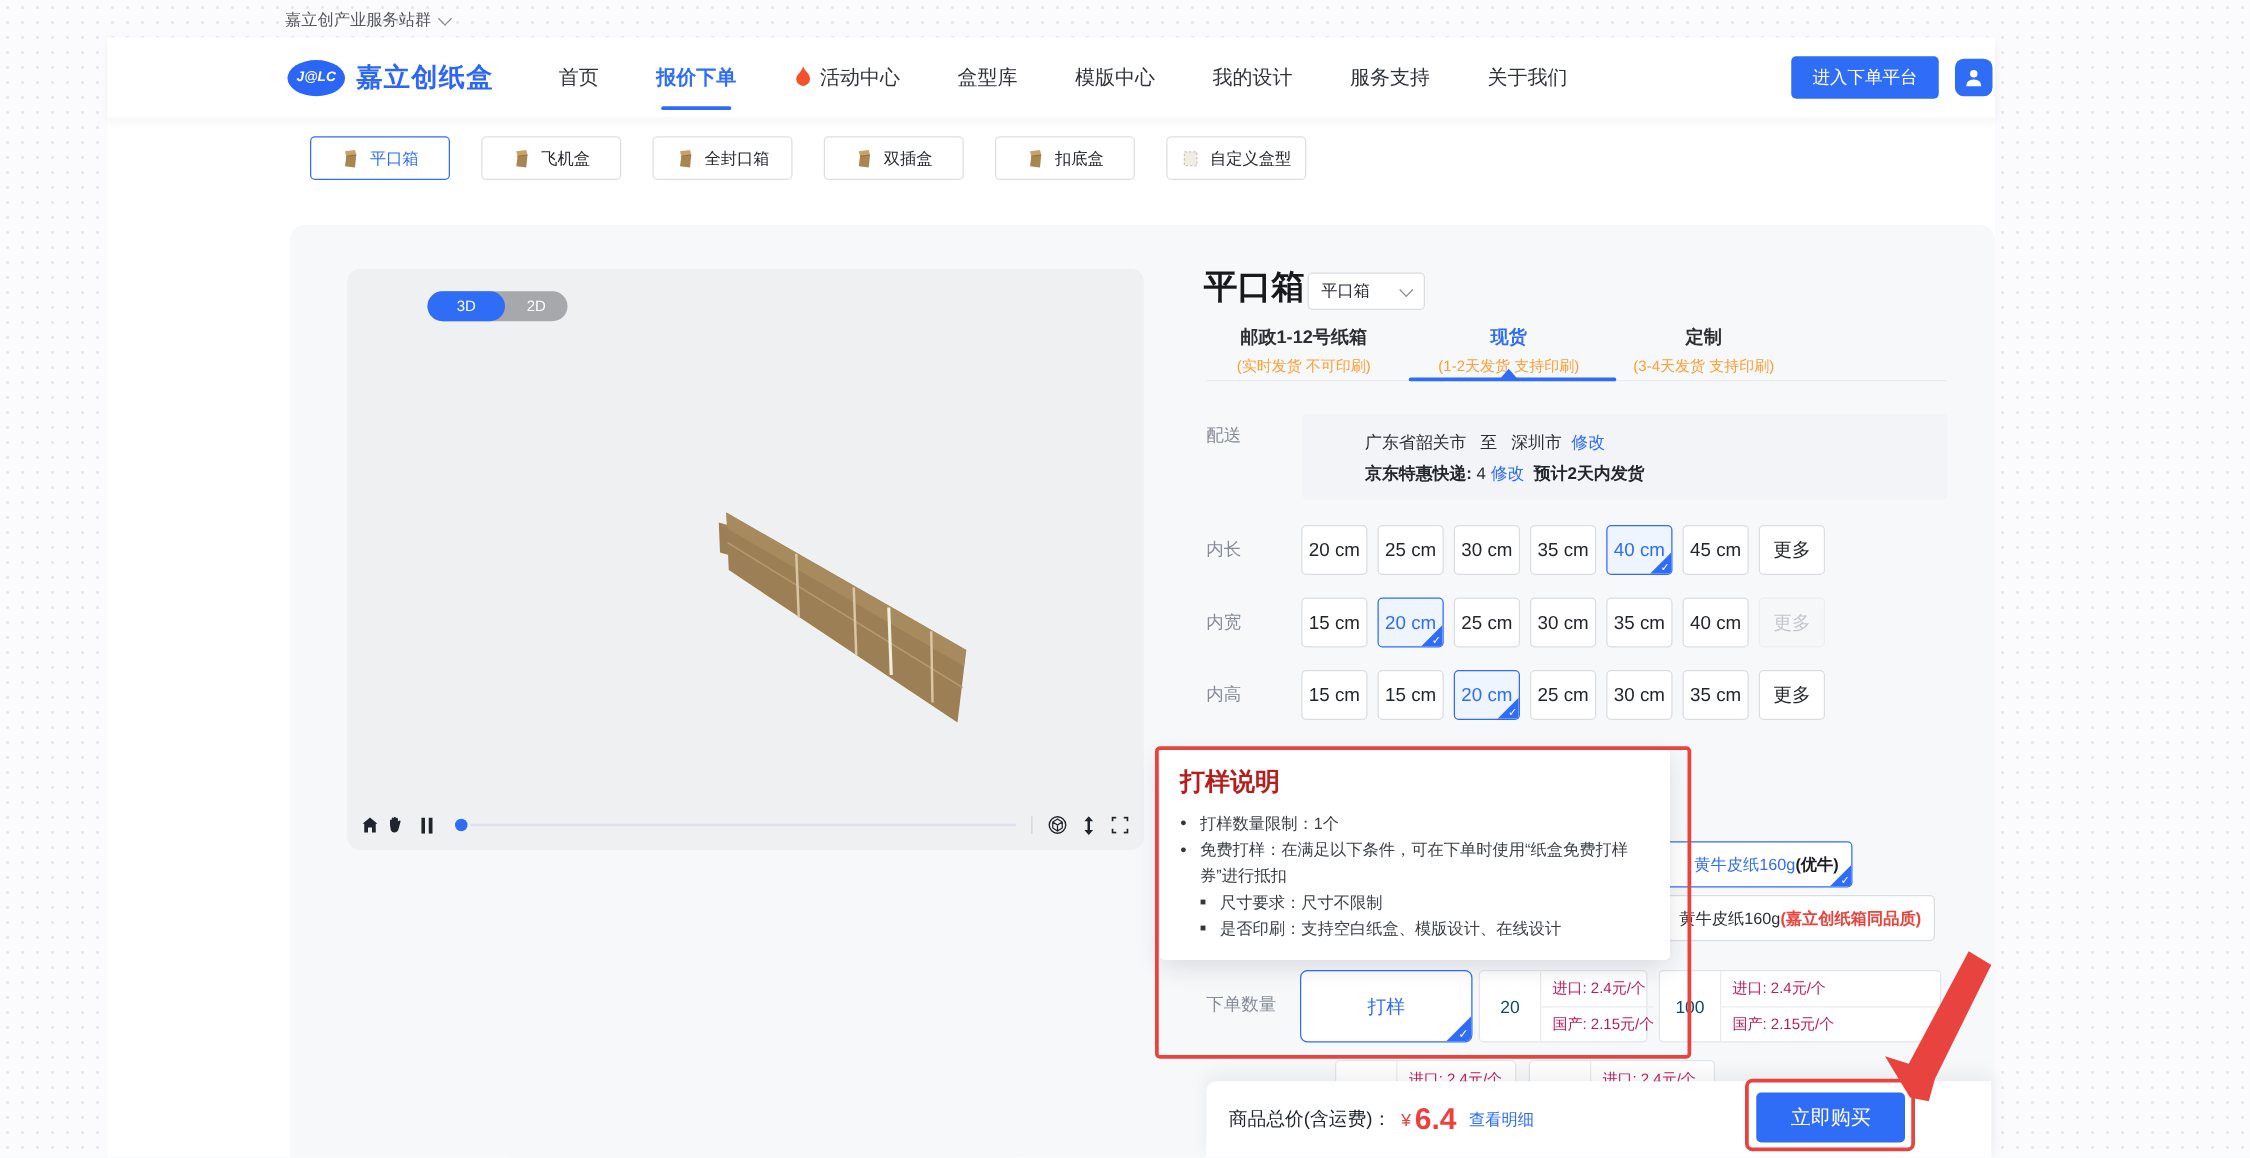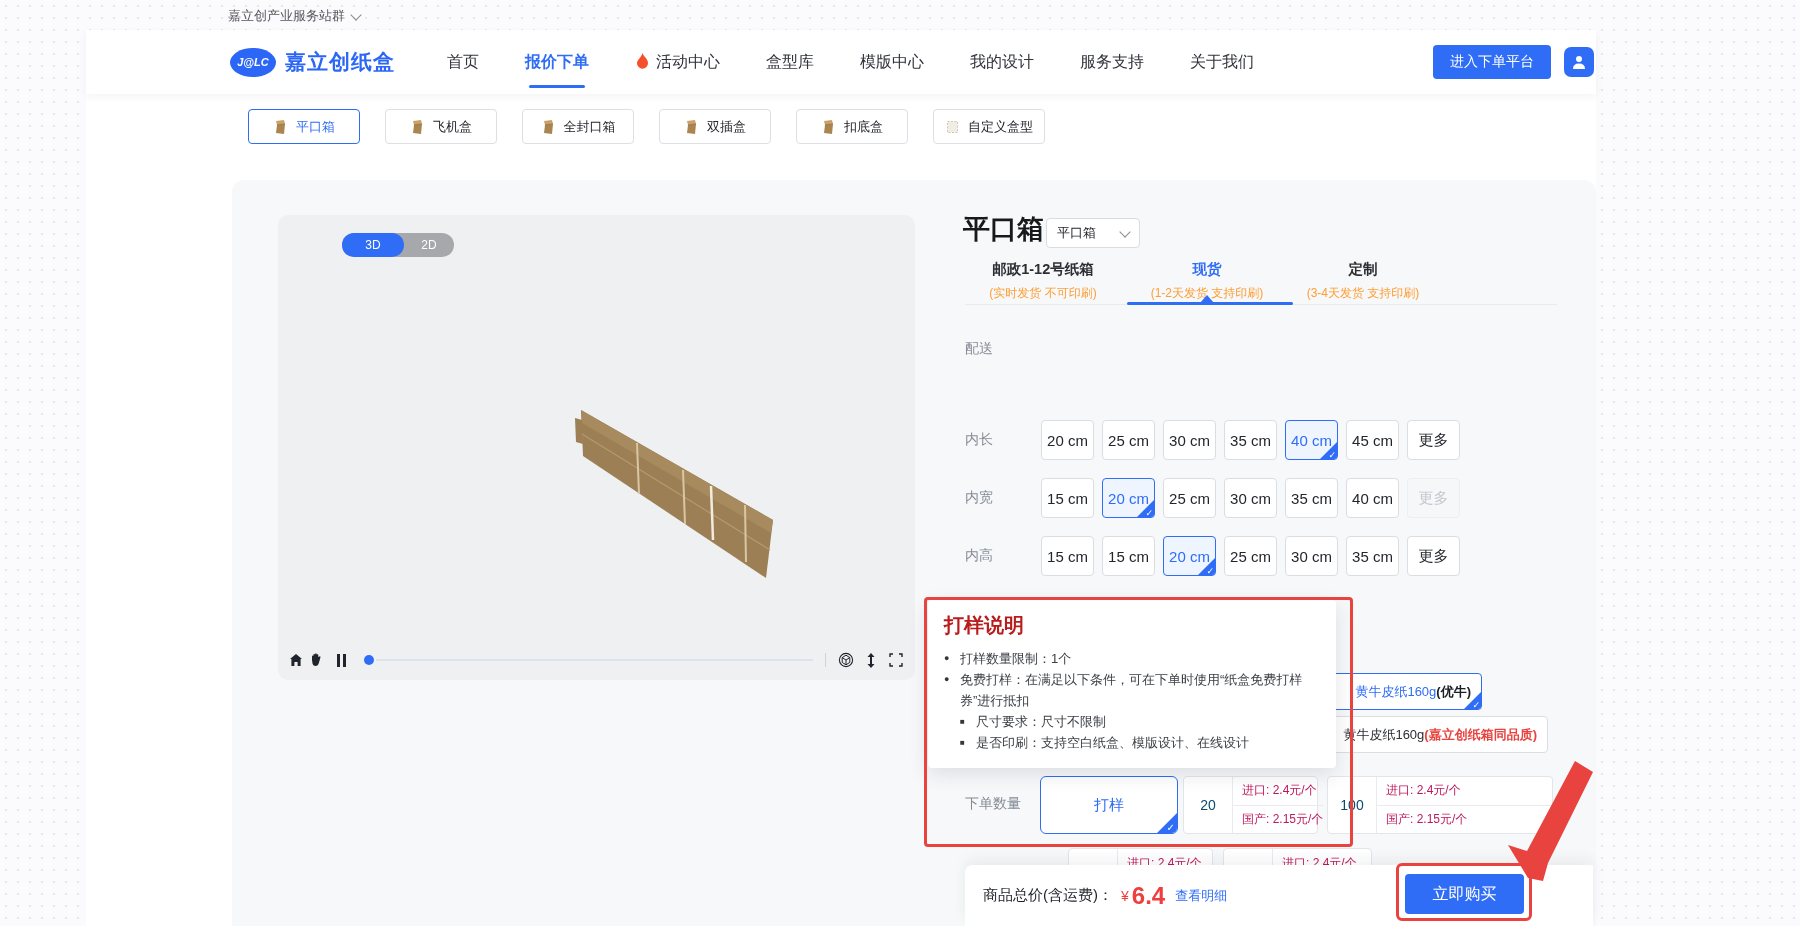--- a/index.html
+++ b/index.html
@@ -307,20 +307,34 @@
       <div class="abs ptab pt2">
         <div class="t">定制</div>
         <div class="s">(3-4天发货 支持印刷)</div>
       </div>
     </div>
   <div class="abs tab-divider"></div>
   <div class="abs tab-bar"></div>
   <div class="abs tab-pointer"></div>
 
   <div class="abs row-label lbl-delivery">配送</div>
+  <div class="abs delivery-box">
+    <div>
+      <span>广东省韶关市</span>&nbsp;&nbsp;
+      <span>至</span>&nbsp;&nbsp;
+      <span>深圳市</span>&nbsp;
+      <span class="link">修改</span>
+    </div>
+    <div>
+      <span class="bold">京东特惠快递:</span>
+      <span>4</span>
+      <span class="link">修改</span>&nbsp;
+      <span class="bold">预计2天内发货</span>
+    </div>
+  </div>
 
   <div id="dims">
       <div class="abs dim-row r0">
         <div class="row-label">内长</div>
         <div class="dim-btns">
           <div class="dim-btn">20 cm</div>
           <div class="dim-btn">25 cm</div>
           <div class="dim-btn">30 cm</div>
           <div class="dim-btn">35 cm</div>
           <div class="dim-btn sel sel-corner">40 cm</div>

